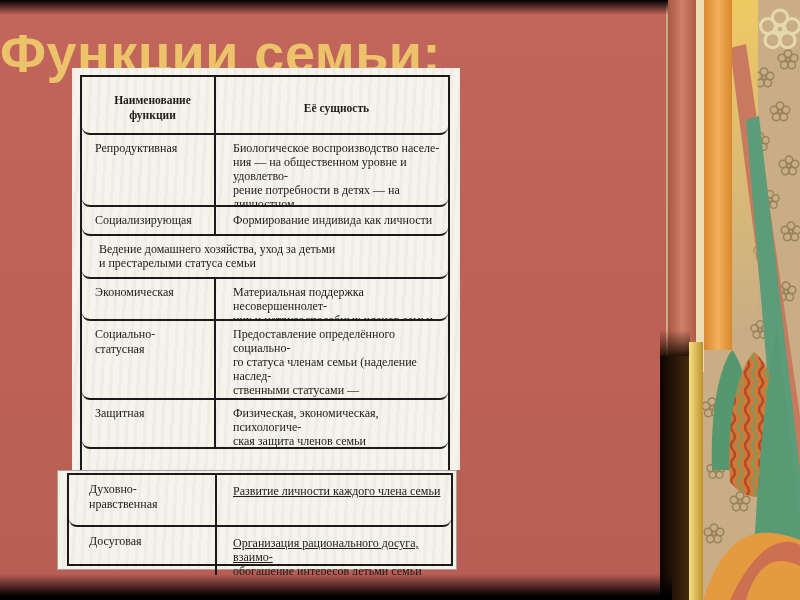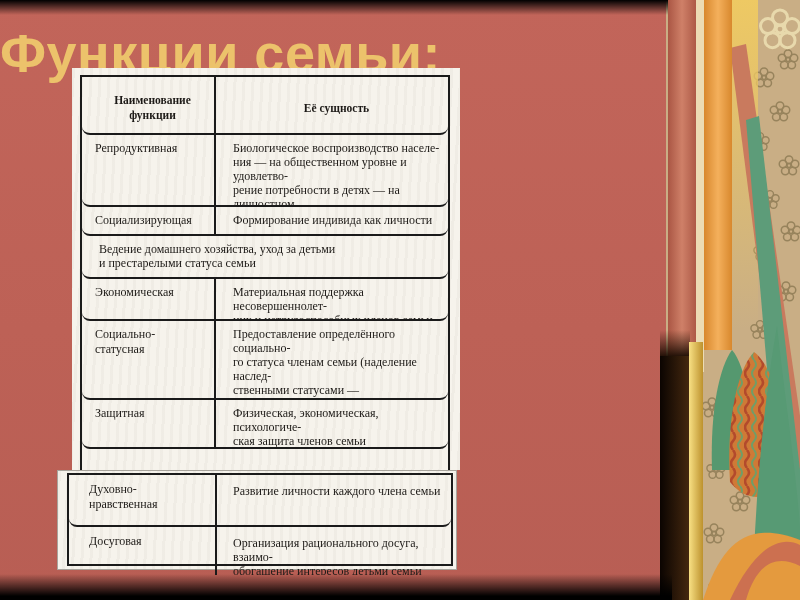--- a/index.html
+++ b/index.html
@@ -24,21 +24,21 @@
   .tbl{position:absolute;border:2px solid #1a1a1a;color:#1d1a17;}
   #t1{left:8px;top:7px;right:10px;bottom:0;border-bottom:none;}
   #t2{left:9px;top:2px;right:3px;bottom:3px;}
   .tr{display:flex;border-bottom:2px solid #1a1a1a;overflow:hidden;border-radius:8px;}
   .cname{border-right:2px solid #1a1a1a;white-space:pre-line;overflow:hidden;
         font-size:12px;line-height:15px;}
   .cess{flex:1;white-space:pre-line;overflow:hidden;font-size:12px;line-height:14px;}
   #t1 .cname{width:115px;padding:6px 4px 0 13px;}
   #t1 .cess{padding:6px 8px 0 9px;margin-left:8px;}
   #t2 .cname{width:122px;padding:7px 4px 16px 20px;}
-  #t2 .cess{padding:9px 8px 0 16px;}
+  #t2 .cess{padding:9px 8px 0 16px;text-decoration:underline;}
   .th{height:56px;}
   .th .cname,.th .cess{display:flex;align-items:center;justify-content:center;
         text-align:center;font-weight:bold;font-size:11.5px;line-height:15px;padding:0;}
   #t1 .rows .tr:nth-of-type(1){height:70px}
   #t1 .rows .tr:nth-of-type(2){height:27px}
   #t1 .rows .tr:nth-of-type(3){height:41px}
   #t1 .rows .tr:nth-of-type(4){height:40px}
   #t1 .rows .tr:nth-of-type(5){height:77px}
   #t1 .rows .tr:nth-of-type(6){height:47px}
   #t1 .rows .tr:nth-of-type(7){height:38px;border-bottom:none;}

